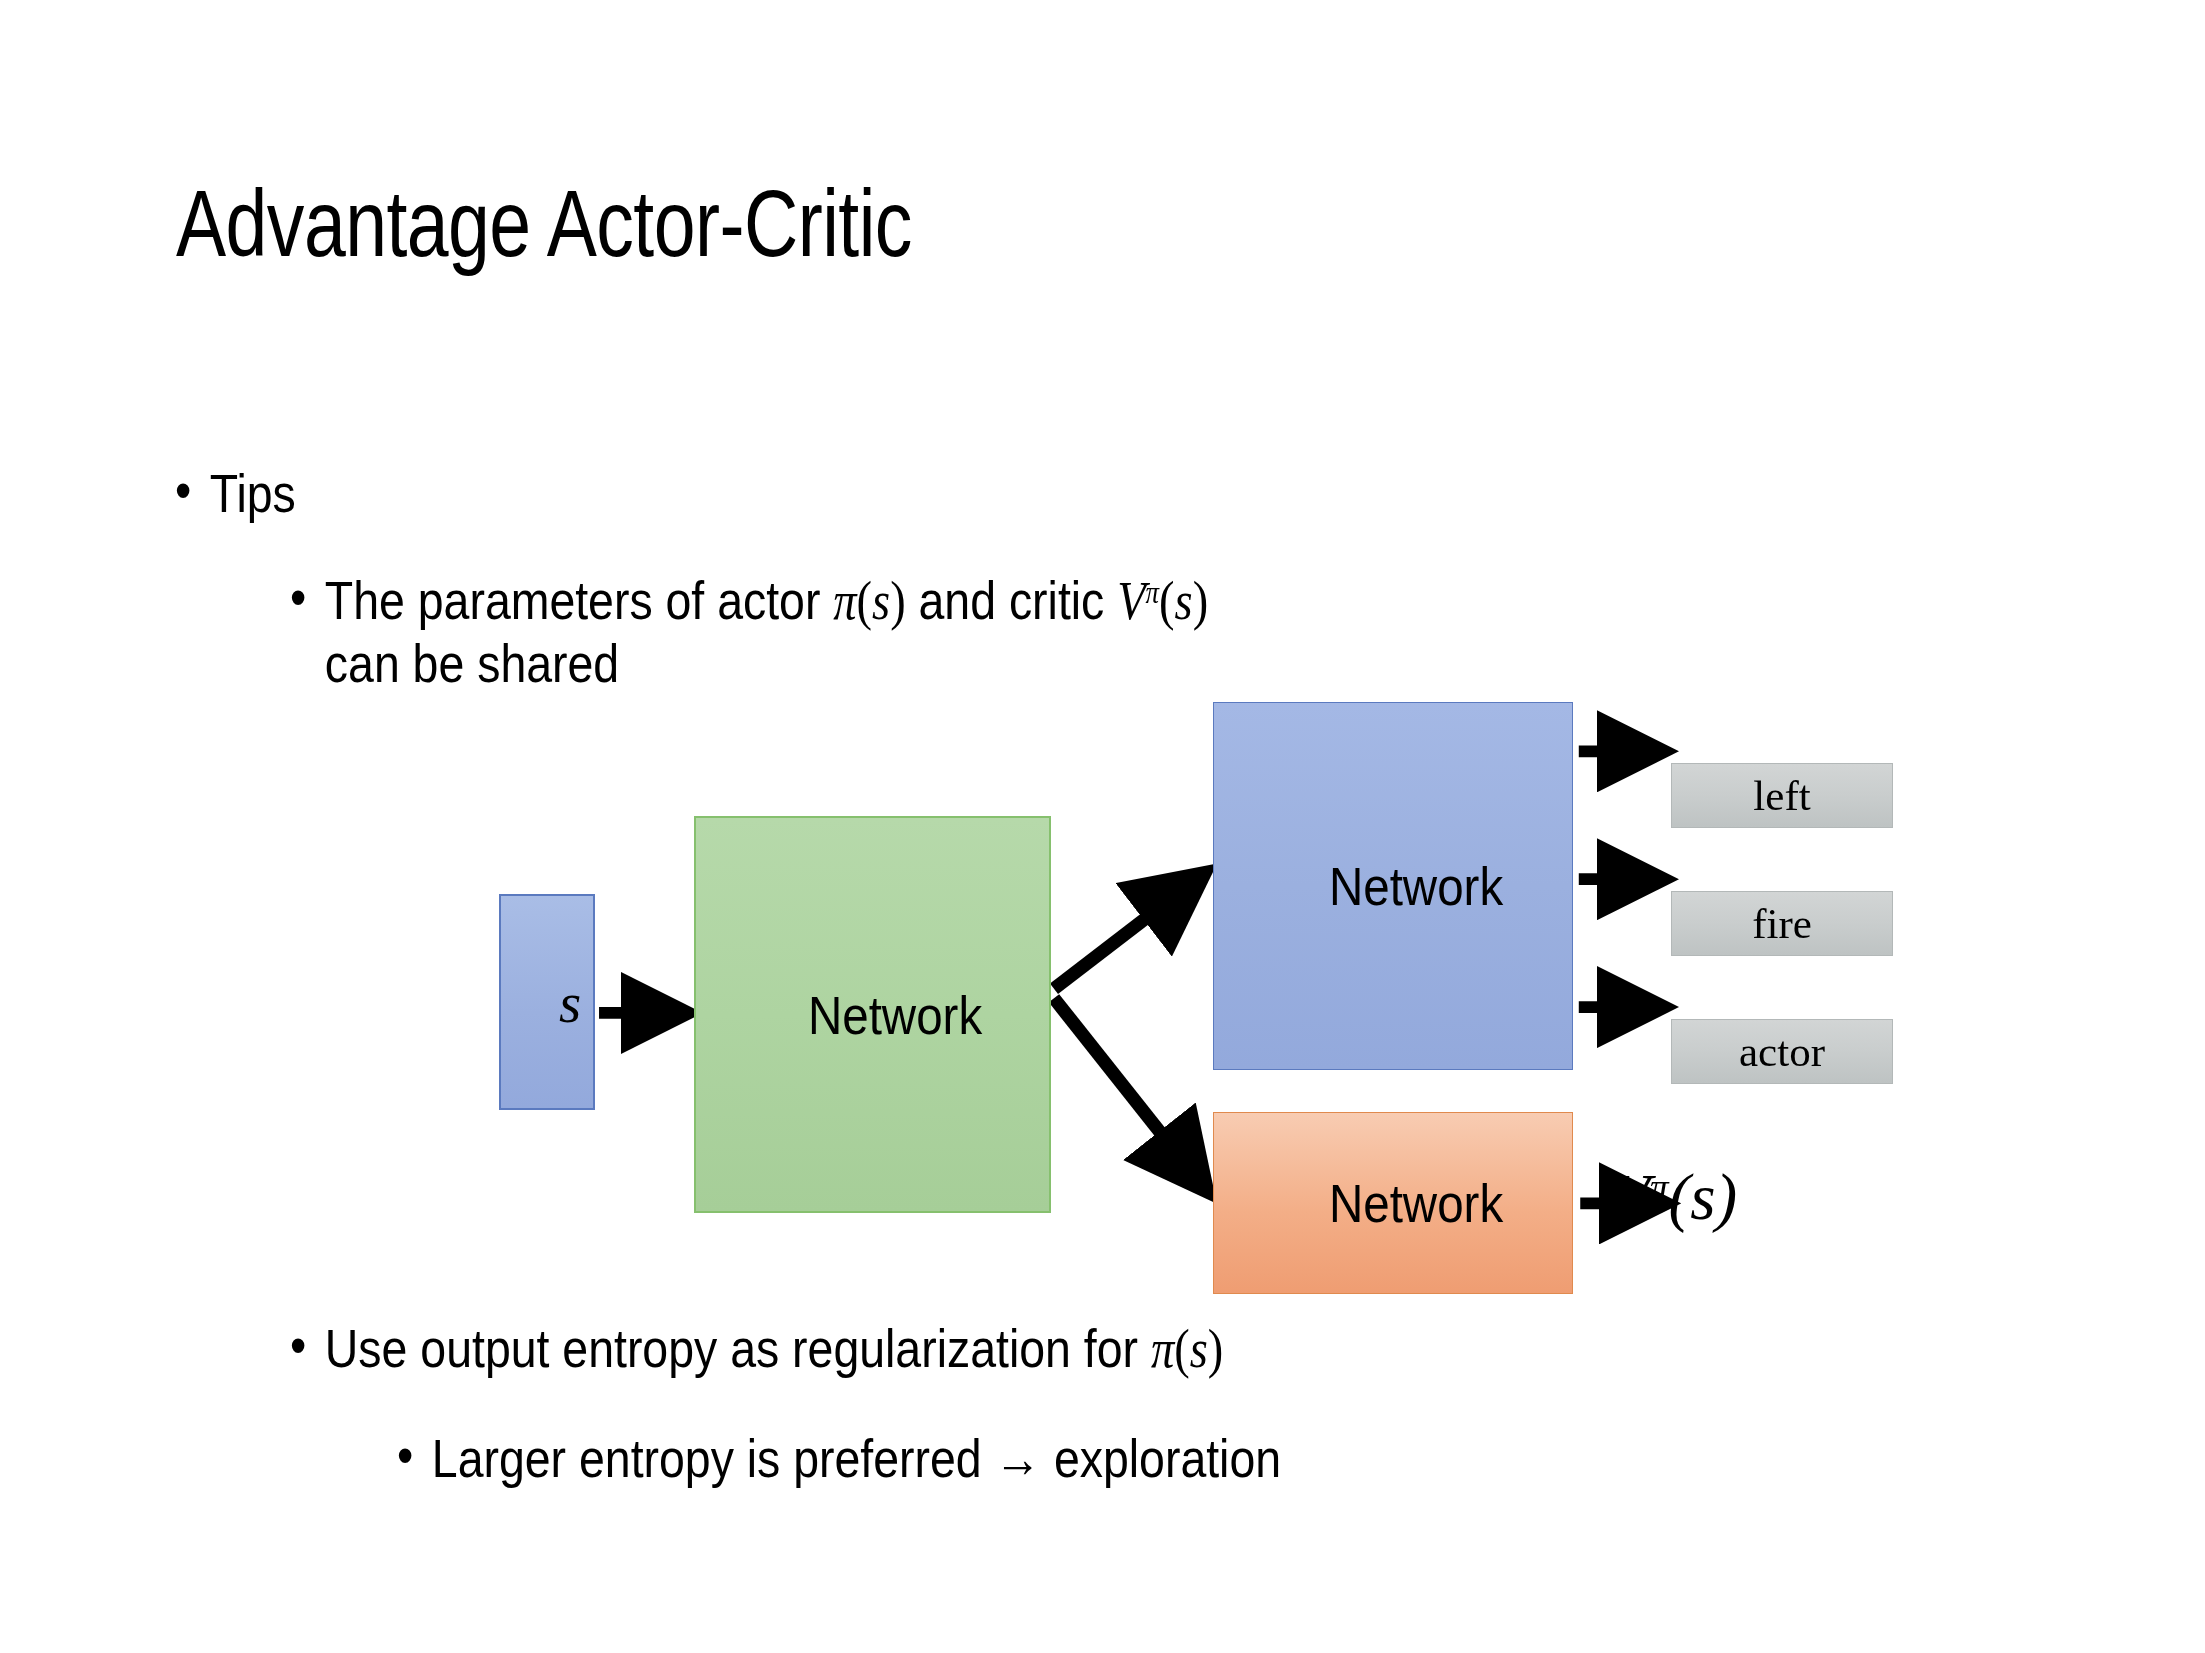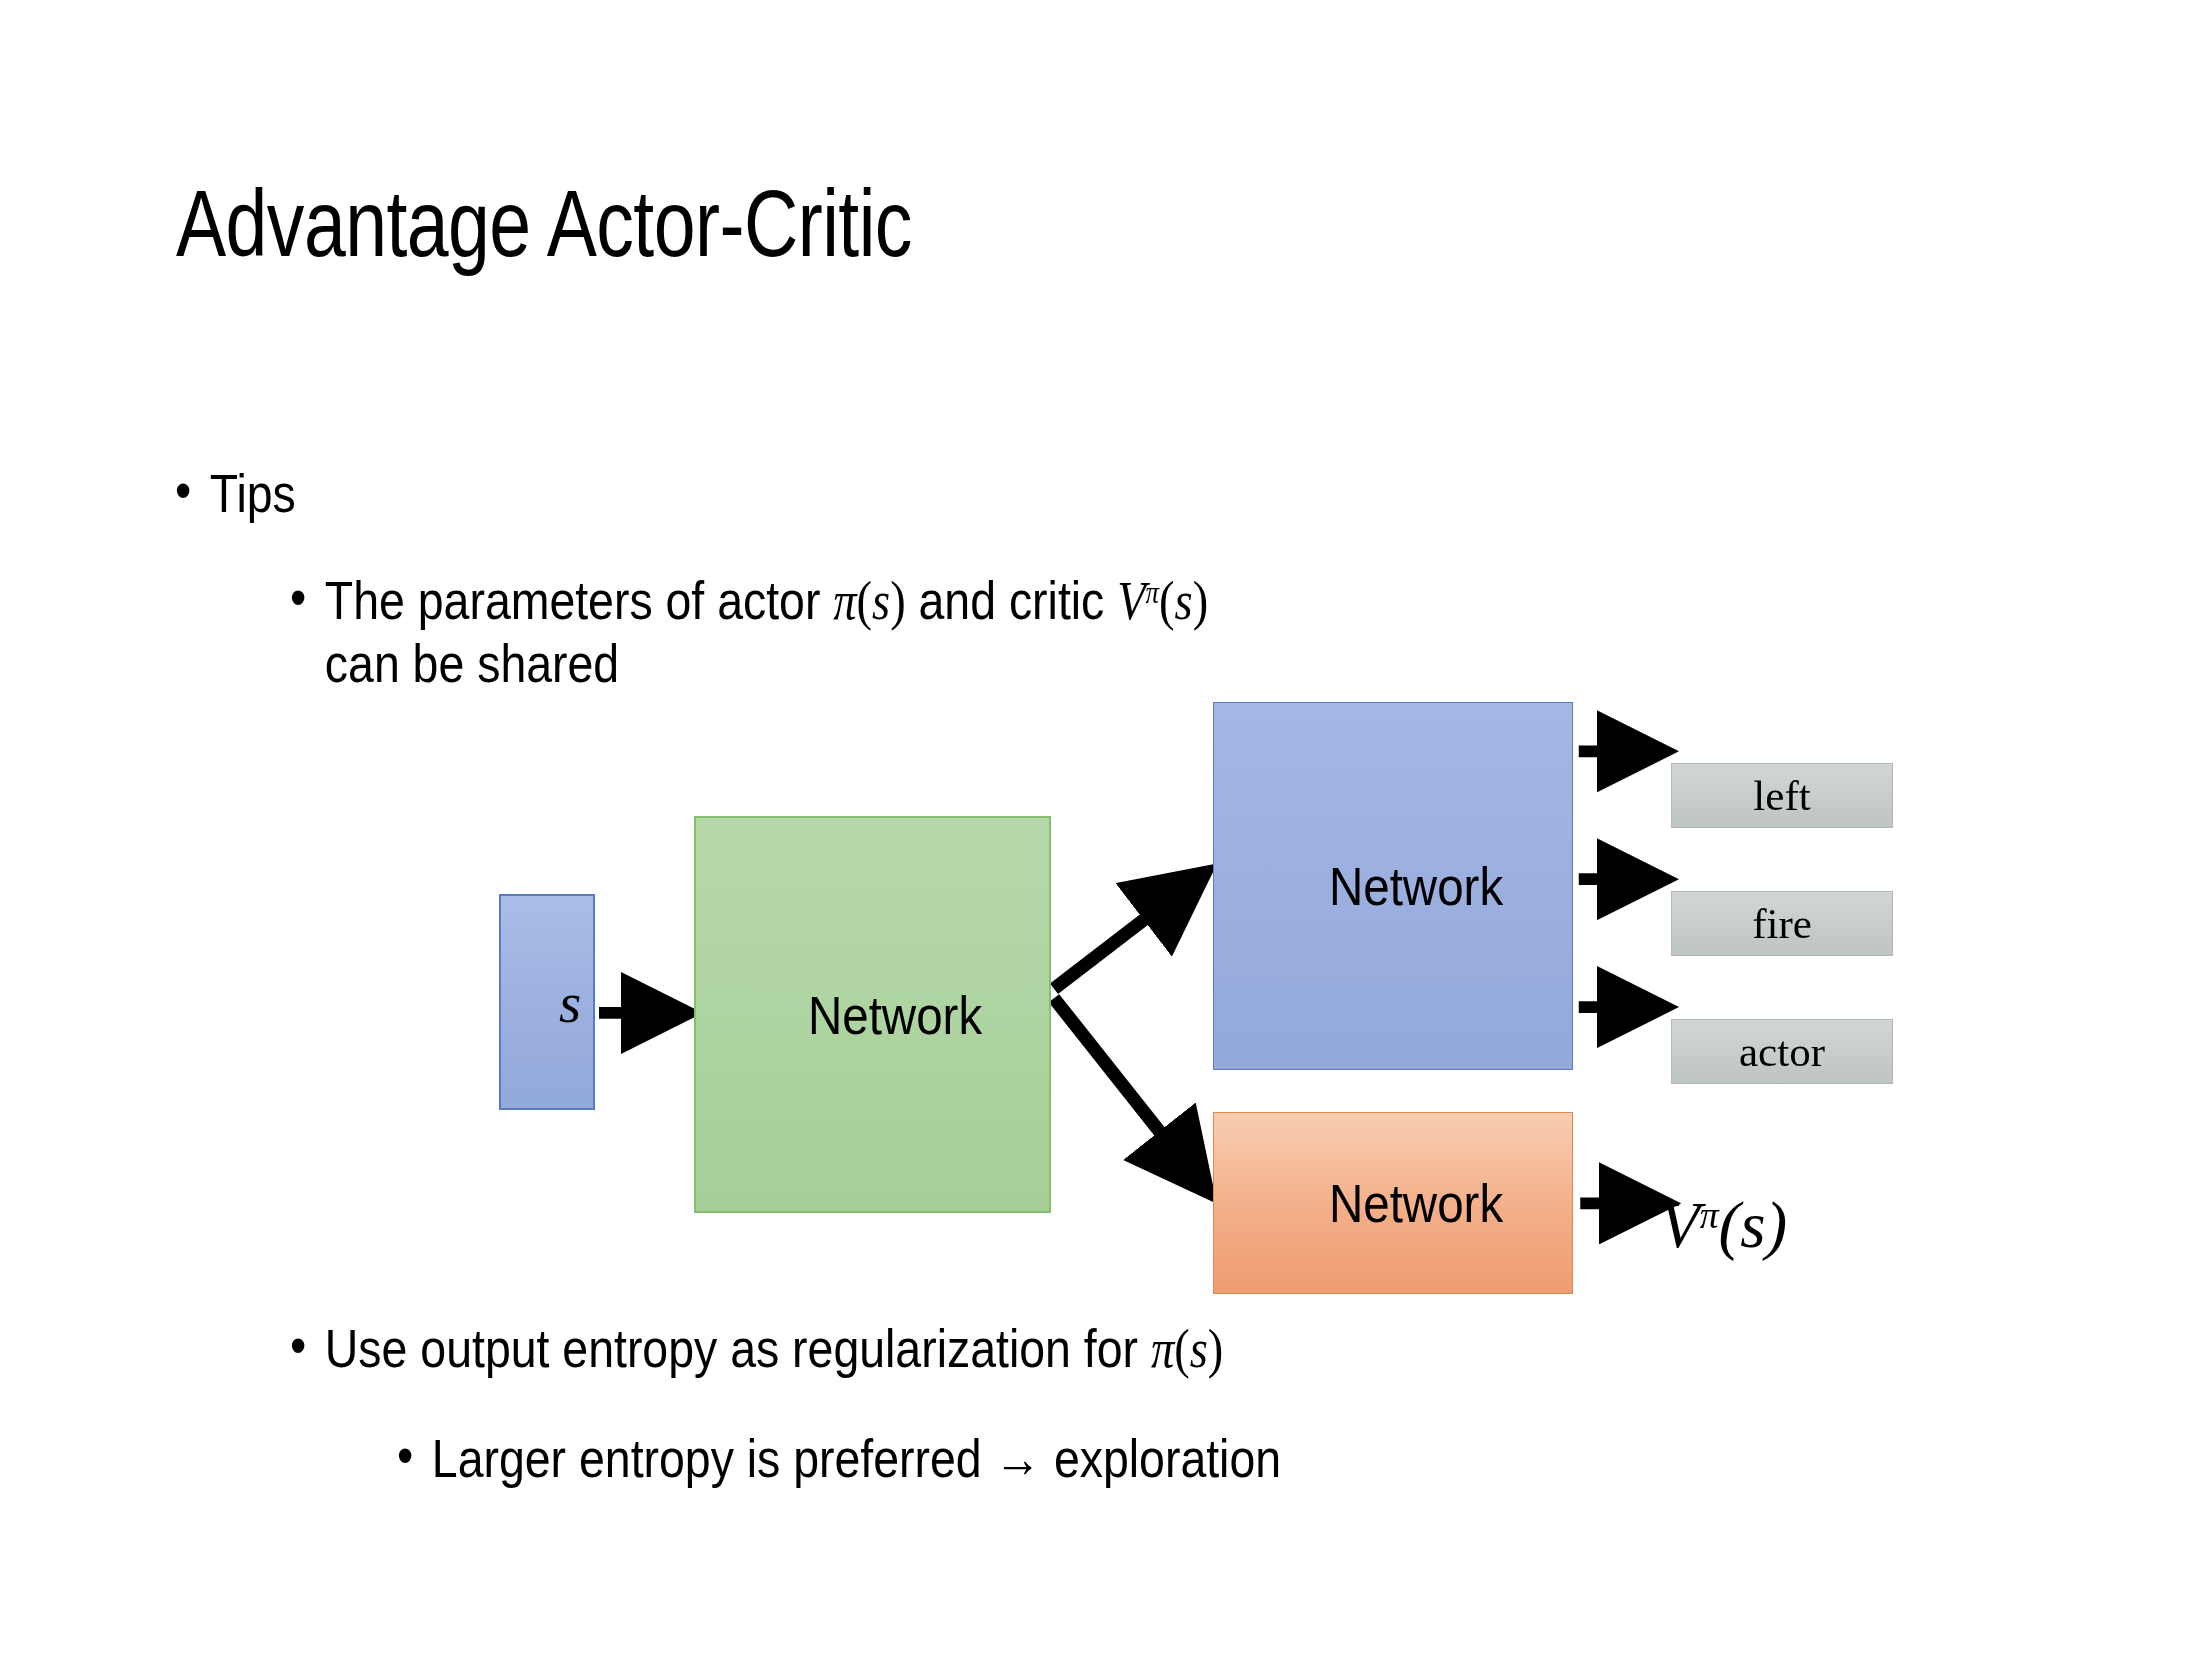--- a/index.html
+++ b/index.html
@@ -156,28 +156,27 @@
     font-family: "Liberation Serif", "DejaVu Serif", serif;
     font-size: 43px;
     color: #000;
   }
   #out-left  { left: 1671px; top: 719px; }
   #out-right { left: 1671px; top: 847px; }
   #out-fire  { left: 1671px; top: 975px; }
 
   #vpi-out {
     position: absolute;
-    left: 1660px;
+    left: 1610px;
     top: 1160px;
     font-family: "Liberation Serif", "DejaVu Serif", serif;
     font-style: italic;
     font-size: 65px;
     color: #000;
     white-space: nowrap;
-    margin-top: 28px;
   }
   #vpi-out sup {
     font-size: 0.58em;
     vertical-align: 0.50em;
   }
 </style>
 </head>
 <body>
 
 <div id="slide-title">Advantage Actor-Critic</div>

